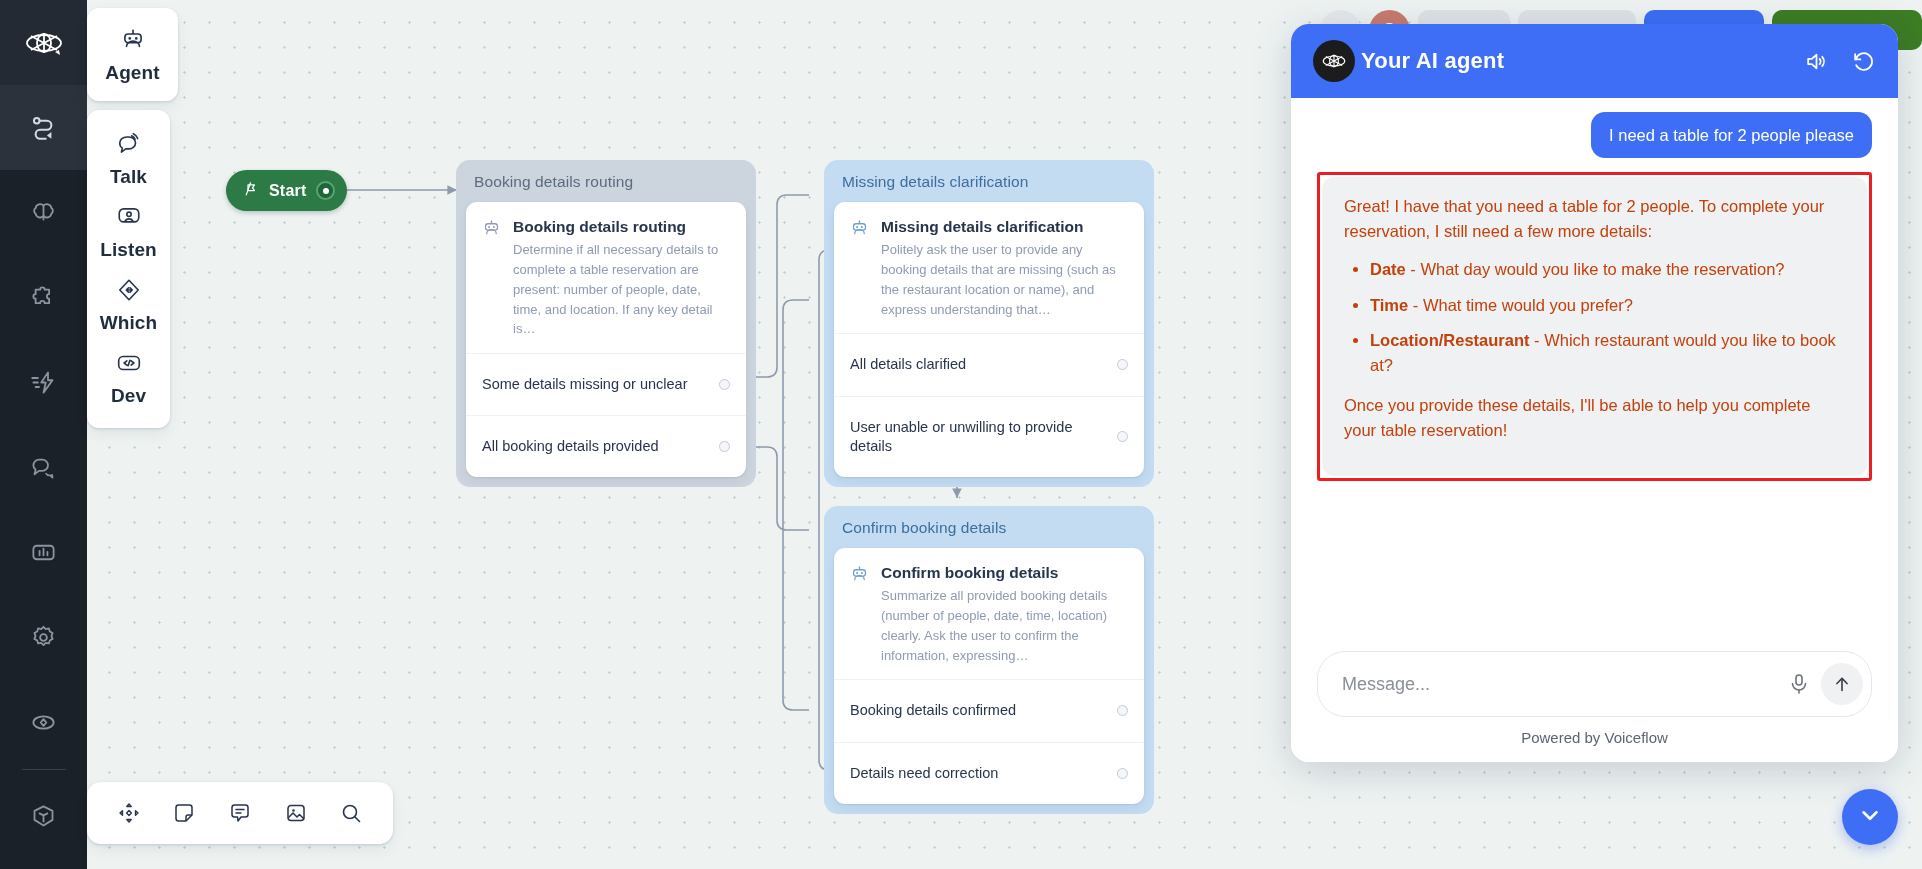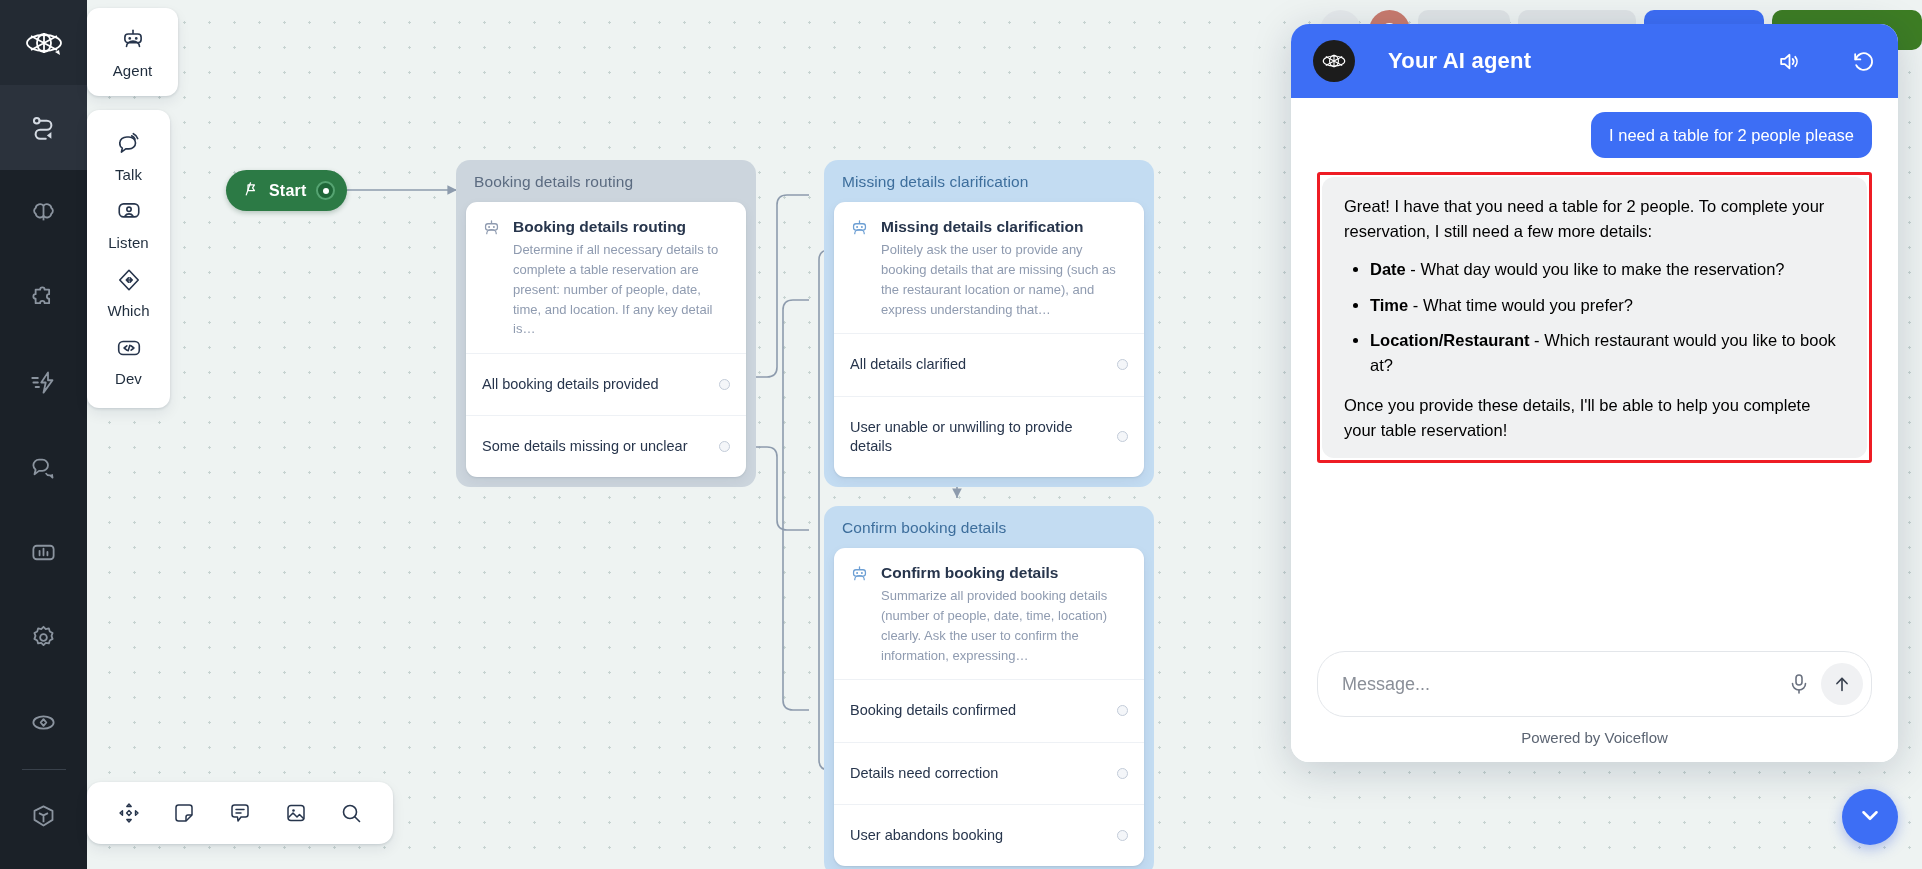--- a/index.html
+++ b/index.html
@@ -48,21 +48,21 @@
   .palette-main {
     position: absolute; left: 0px; top: 110px; width: 83px;
     background: #fff; border-radius: 12px;
     box-shadow: 0 1px 3px rgba(20,35,60,.14), 0 6px 14px rgba(20,35,60,.07);
     padding: 12px 0 14px;
   }
   .pal-item {
     display: flex; flex-direction: column; align-items: center; gap: 5px;
     padding: 9px 0 7px; cursor: pointer;
   }
-  .pal-item .lbl { font-size: 15px; color: #1f2d3d; letter-spacing: .1px; }
+  .pal-item .lbl { font-size: 19px; color: #1f2d3d; letter-spacing: .1px; font-weight: bold; }
 
   
   .bottom-bar {
     position: absolute; left: 0px; top: 782px; width: 306px; height: 62px;
     background: #fff; border-radius: 14px;
     box-shadow: 0 1px 3px rgba(20,35,60,.14), 0 6px 14px rgba(20,35,60,.07);
     display: flex; align-items: center; justify-content: space-around; padding: 0 14px;
   }
   .bottom-bar .tool { cursor: pointer; display:flex; align-items:center; justify-content:center;
     width: 36px; height: 36px; border-radius: 8px; }
@@ -138,40 +138,40 @@
 
   
   .chat {
     position: absolute; left: 1291px; top: 24px; width: 607px; height: 738px;
     background: #fff; border-radius: 18px;
     box-shadow: 0 8px 40px rgba(10,25,60,.18);
     overflow: hidden; display: flex; flex-direction: column;
   }
   .chat-header {
     background: #3d6ef5; height: 74px; flex: 0 0 auto;
-    display: flex; align-items: center; padding: 0 22px; gap: 33px;
+    display: flex; align-items: center; padding: 0 22px; gap: 6px;
   }
   .chat-avatar {
     width: 42px; height: 42px; border-radius: 50%; background: #1c1c1c;
     display: flex; align-items: center; justify-content: center; flex: 0 0 auto;
   }
   .chat-title { color: #fff; font-size: 22px; font-weight: 700; letter-spacing: .2px; flex: 1 1 auto; }
   .chat-hdr-btn { cursor: pointer; margin-left: 16px; display: flex; align-items: center; }
 
   .chat-body { flex: 1 1 auto; padding: 14px 26px 0; overflow: hidden; position: relative; }
   .msg-user {
     margin-left: auto; max-width: 380px;
     background: #3d6ef5; color: #fff; border-radius: 14px;
     padding: 12px 18px; font-size: 16.5px; line-height: 1.35;
     margin-bottom: 14px; width: fit-content;
   }
   .bot-wrap { border: 3px solid #ee1c24; border-radius: 3px; padding: 2px; }
   .msg-bot {
-    background: #f0f1f2; color: #000000; border-radius: 12px;
-    padding: 17px 22px 15px; font-size: 16.5px; line-height: 1.52;
+    background: #f0f1f2; color: #c2410c; border-radius: 12px;
+    padding: 17px 22px 33px; font-size: 16.5px; line-height: 1.52;
   }
   .msg-bot p { margin: 0 0 13px; }
   .msg-bot p:last-child { margin-bottom: 0; }
   .msg-bot ul { margin: 0 0 13px; padding-left: 26px; }
   .msg-bot li { margin-bottom: 10px; }
   .msg-bot li:last-child { margin-bottom: 15px; }
   .msg-bot b { font-weight: 700; }
 
   .chat-footer { flex: 0 0 auto; padding: 12px 26px 16px; background: #fff; }
   .input-row {
@@ -420,25 +420,25 @@
               <circle cx="15" cy="10" r="1.3" fill="#8f9bb0" stroke="none"></circle>
               <path d="M6 18.5 a6 5 0 0 1 12 0"></path>
             </svg>
           </span>
           <span class="txt">
             <div class="node-title">Booking details routing</div>
             <div class="node-desc">Determine if all necessary details to complete a table reservation are present: number of people, date, time, and location. If any key detail is…</div>
           </span>
         </div>
         <div class="port-row">
+          <span class="pr-label">Some details missing or unclear</span>
+          <span class="port-dot"></span>
+        </div>
+        <div class="port-row">
           <span class="pr-label">All booking details provided</span>
-          <span class="port-dot"></span>
-        </div>
-        <div class="port-row">
-          <span class="pr-label">Some details missing or unclear</span>
           <span class="port-dot"></span>
         </div>
       </div>
     </div>
 
     <div class="block blk-blue" style="left:737px; top:160px; width:330px;">
       <div class="blk-title">Missing details clarification</div>
       <div class="inner">
         <div class="node-head">
           <span class="ico">
@@ -485,24 +485,20 @@
           </span>
         </div>
         <div class="port-row">
           <span class="pr-label">Booking details confirmed</span>
           <span class="port-dot"></span>
         </div>
         <div class="port-row">
           <span class="pr-label">Details need correction</span>
           <span class="port-dot"></span>
         </div>
-        <div class="port-row">
-          <span class="pr-label">User abandons booking</span>
-          <span class="port-dot"></span>
-        </div>
       </div>
     </div>
 
     <div class="top-tools">
       <div class="plus-btn">+</div>
       <div class="avatar">S</div>
       <div class="tt-pill tt-grey"></div>
       <div class="tt-pill tt-grey2"></div>
       <div class="tt-pill tt-blue"></div>
       <div class="tt-pill tt-green"></div>

